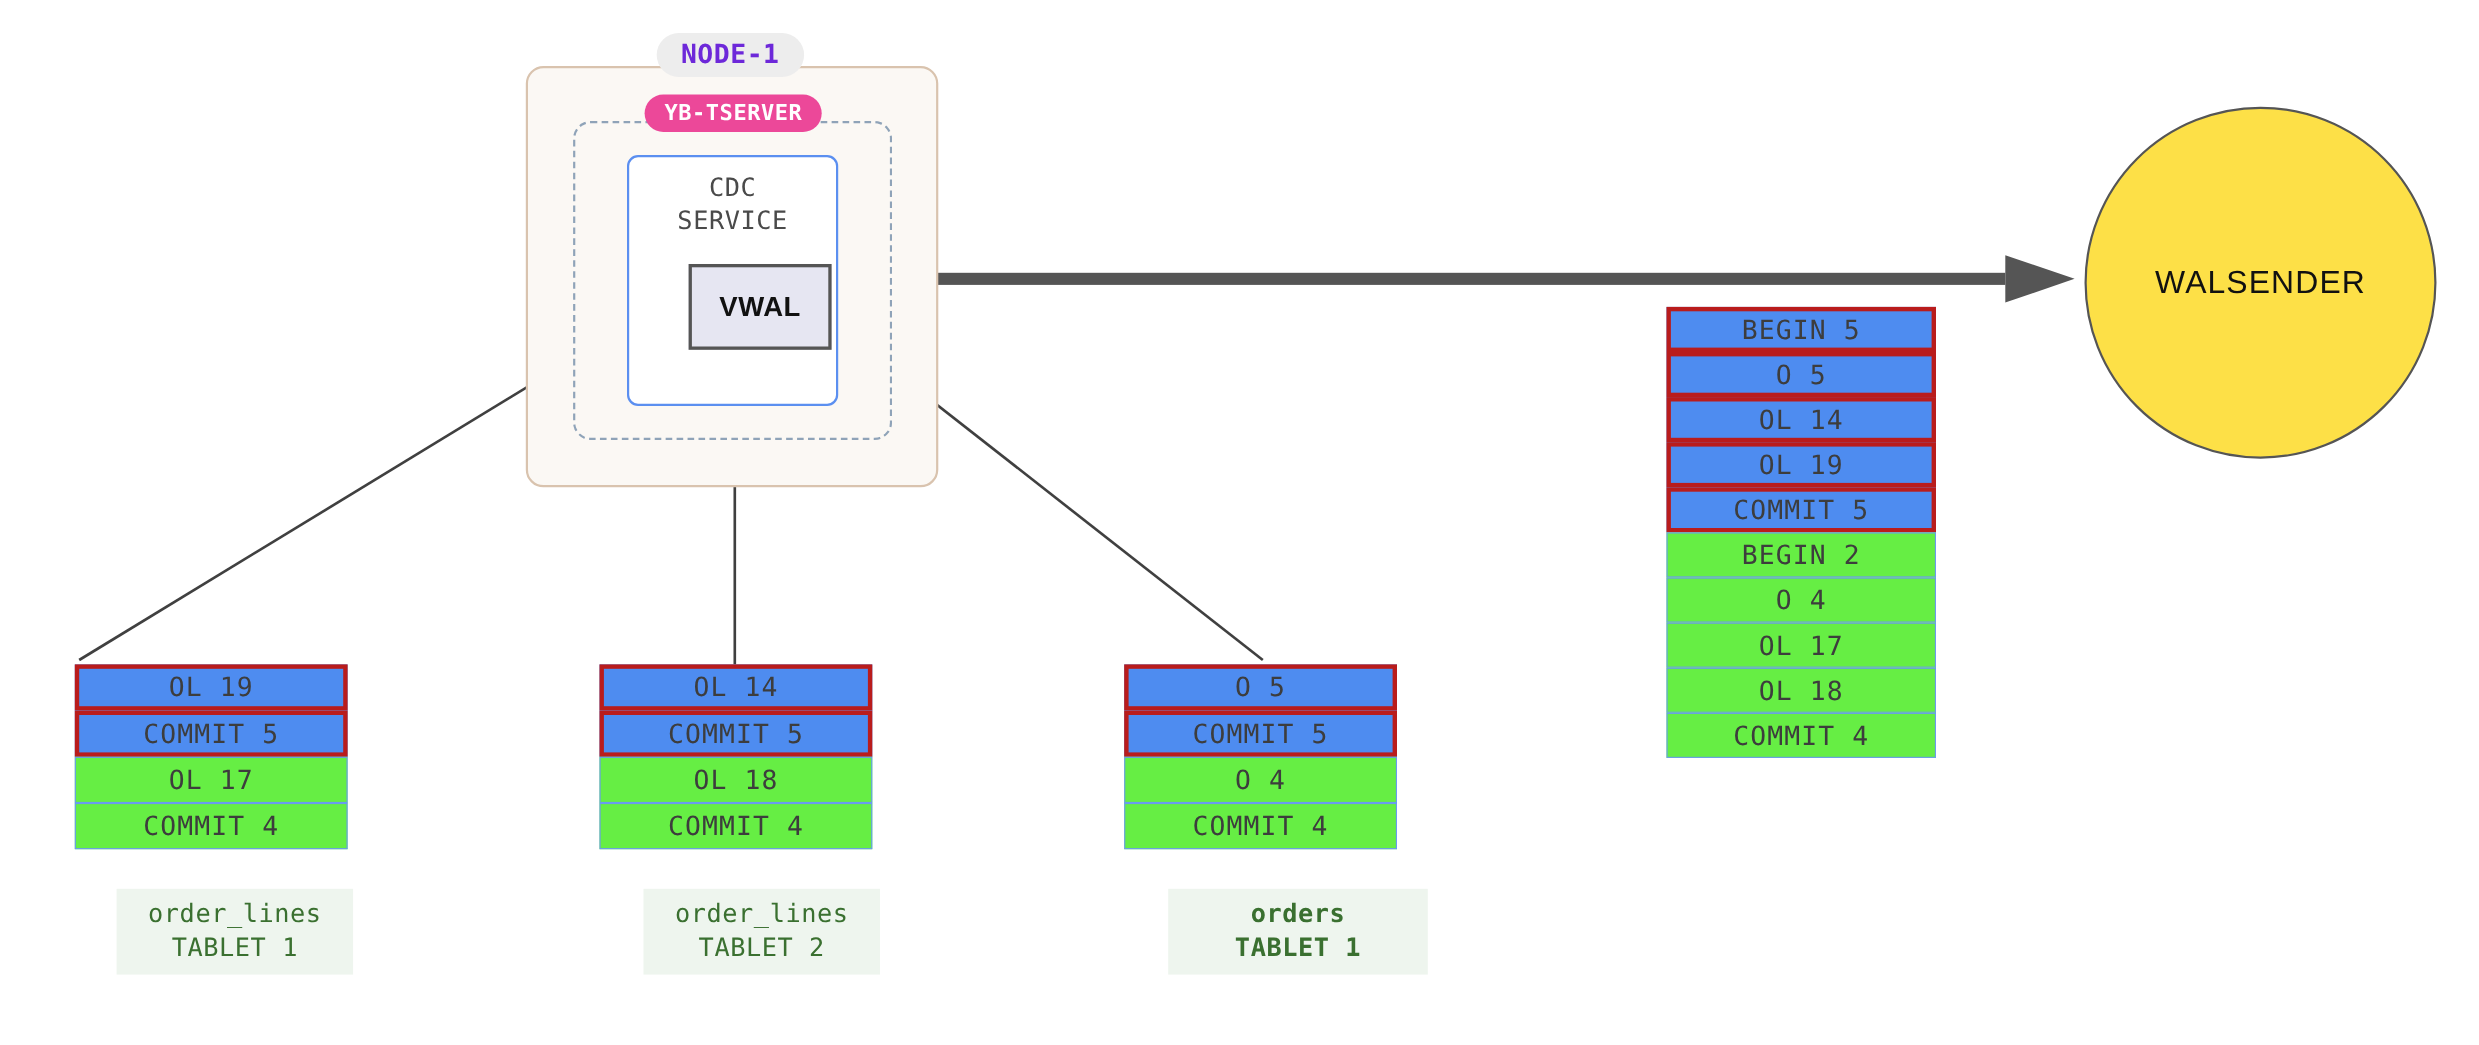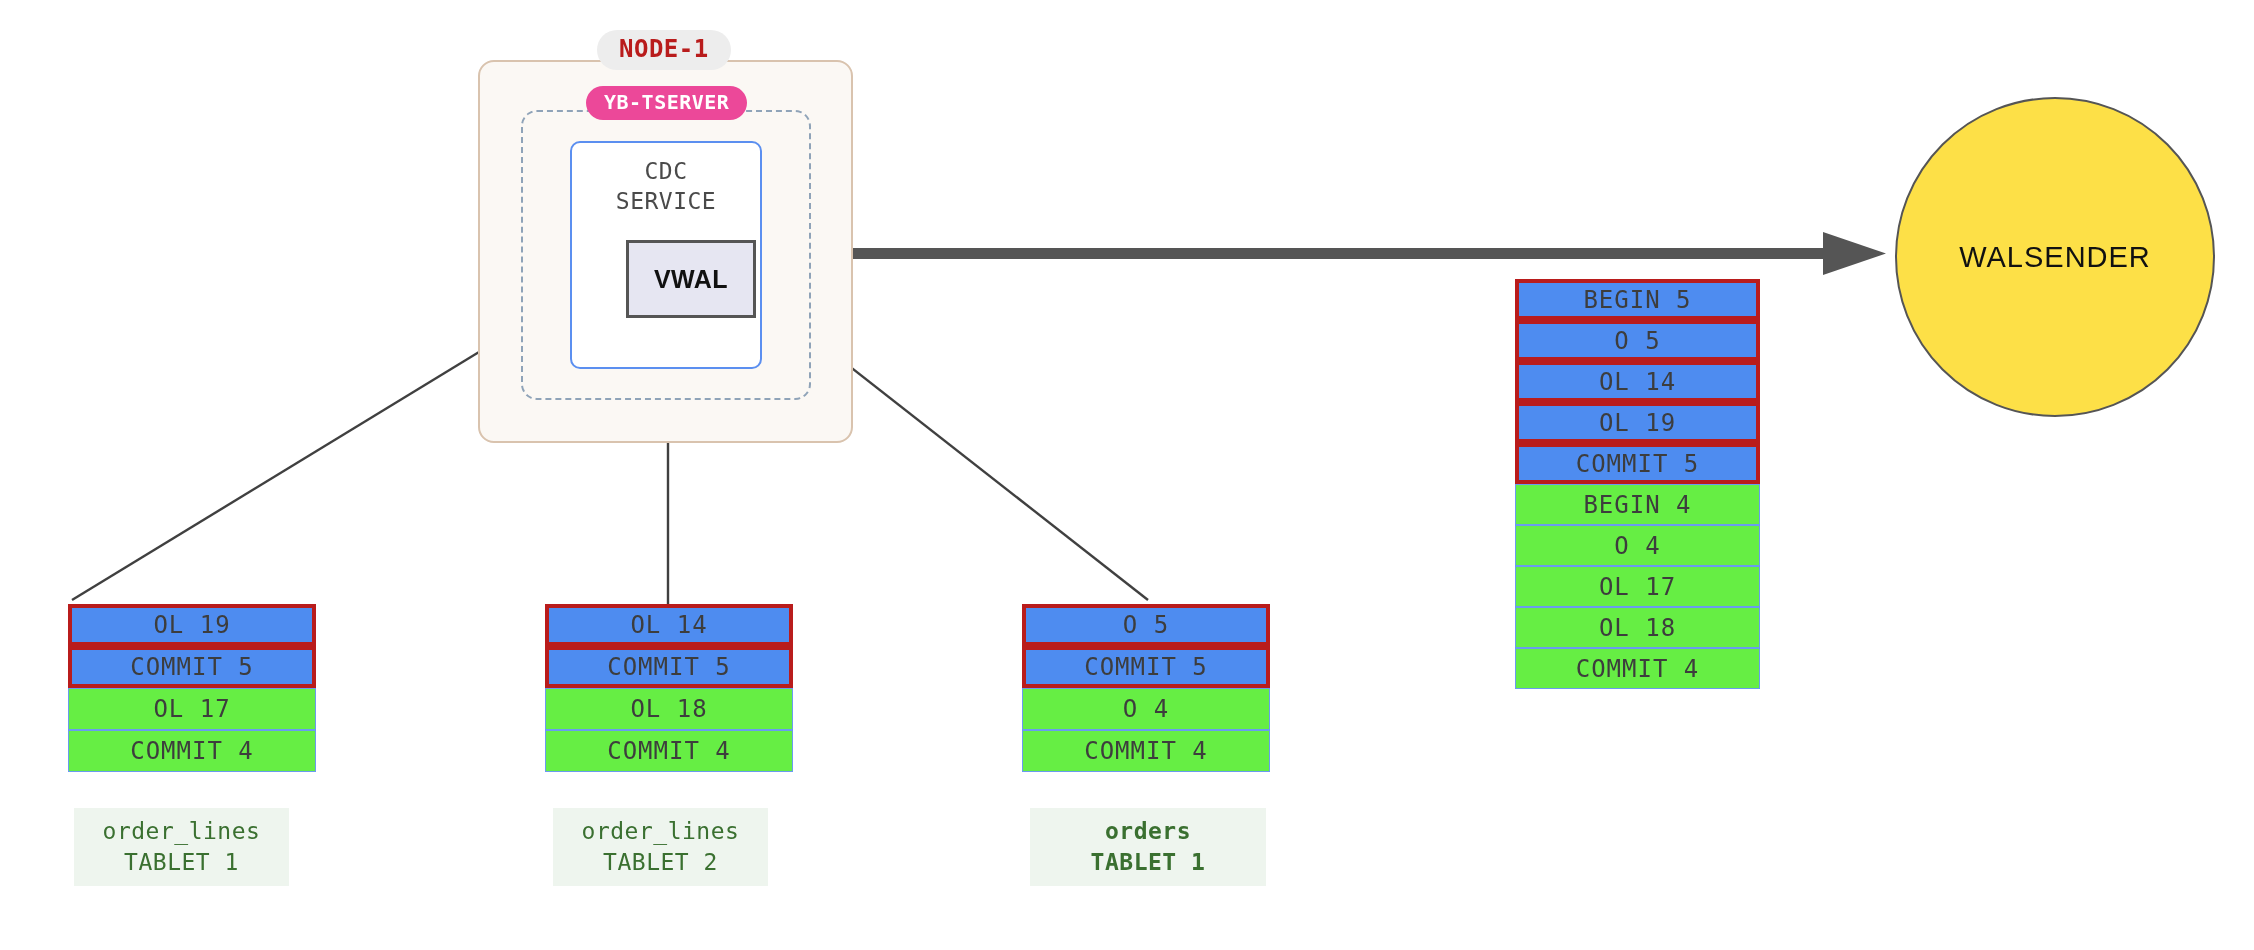--- a/index.html
+++ b/index.html
@@ -37,21 +37,21 @@
     border: 2.5px solid #d9c3ae;
     border-radius: 16px;
     box-sizing: border-box;
   }
   .node-badge {
     position: absolute;
     left: 597px;
     top: 30px;
     padding: 7px 22px 9px 22px;
     background: #ededed;
-    color: #b91c1c;
+    color: #6d28d9;
     border-radius: 22px;
     font-size: 24px;
     font-weight: bold;
     letter-spacing: 0.5px;
     line-height: 1;
     z-index: 6;
     white-space: nowrap;
   }
 
   
@@ -188,20 +188,21 @@
     background: #eef5ee;
     color: #3a7030;
     display: flex;
     align-items: center;
     justify-content: center;
     text-align: center;
     font-size: 23px;
     line-height: 1.35;
     letter-spacing: 0.5px;
     z-index: 2;
+    margin-left: 32px;
   }
 </style>
 </head>
 <body>
 
 <div id="canvas">
 
   <svg id="arrow-layer" viewBox="0 0 2254 950" width="2254" height="950" xmlns="http://www.w3.org/2000/svg">
     <defs>
       <marker id="thin-head" markerWidth="11" markerHeight="11" refX="9.2" refY="5.5" orient="auto" markerUnits="strokeWidth">
@@ -272,21 +273,21 @@
       </div>
     </div>
 
   <div id="out-root">
       <div class="stack out-stack" style="left: 1515px; top: 279px; width: 245px;">
         <div class="row blue">BEGIN 5</div>
         <div class="row blue">O 5</div>
         <div class="row blue">OL 14</div>
         <div class="row blue">OL 19</div>
         <div class="row blue">COMMIT 5</div>
-        <div class="row green">BEGIN 4</div>
+        <div class="row green">BEGIN 2</div>
         <div class="row green">O 4</div>
         <div class="row green">OL 17</div>
         <div class="row green">OL 18</div>
         <div class="row green">COMMIT 4</div>
       </div>
     </div>
 
 </div>
 
 </body></html>

